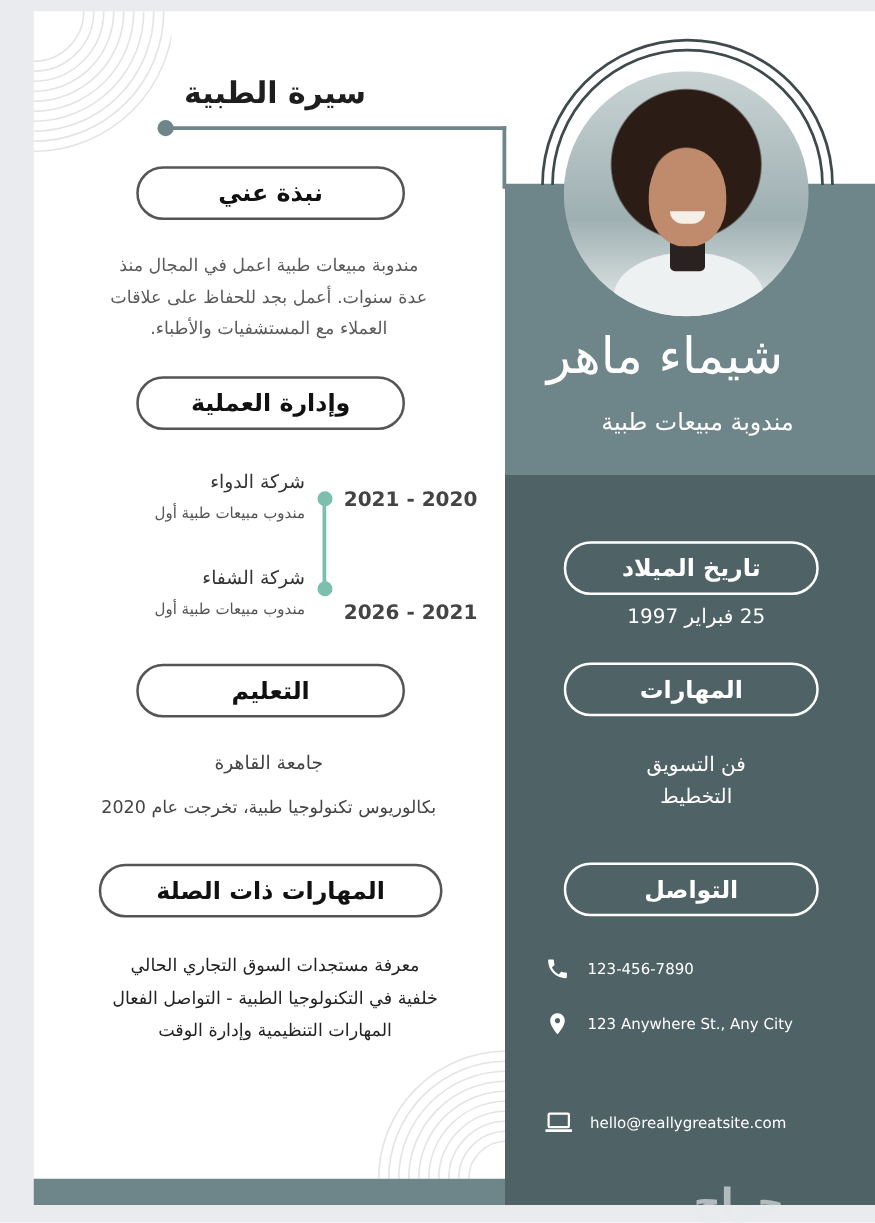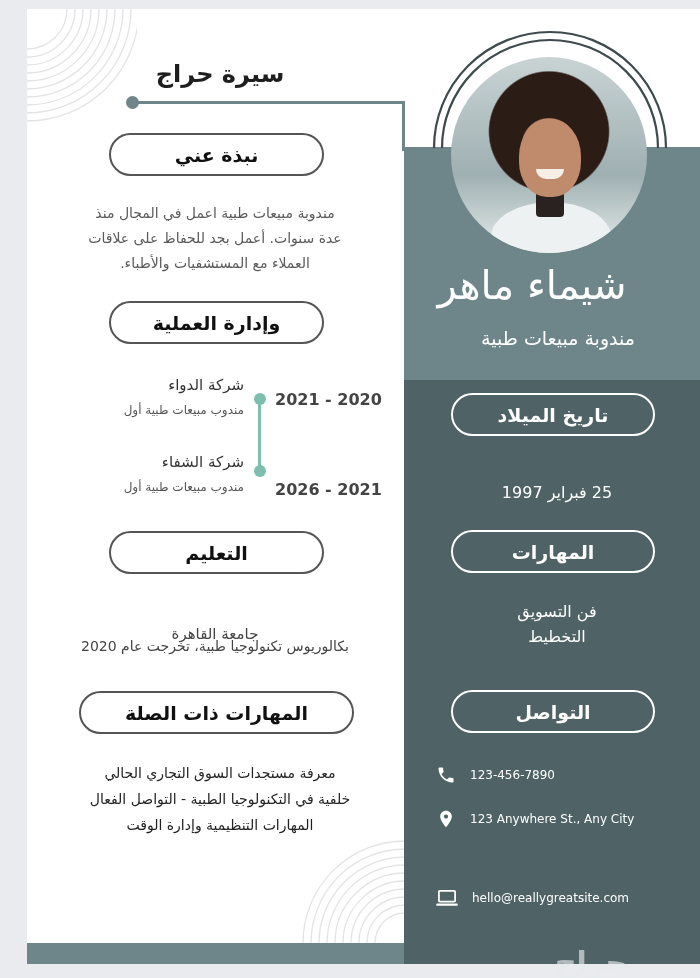--- a/index.html
+++ b/index.html
@@ -217,21 +217,21 @@
       <circle cx="110" cy="103" r="86"></circle>
       <circle cx="110" cy="103" r="94"></circle>
     <circle cx="110" cy="103" r="102"></circle>
   </g>
 </svg>
 
 <div class="panel-upper"></div>
 <div class="panel-lower"></div>
 <div class="bottom-band"></div>
 
-<div class="doc-title">سيرة حراج</div>
+<div class="doc-title">سيرة الطبية</div>
 <div class="header-line"></div>
 <div class="header-line-down"></div>
 <div class="header-dot"></div>
 
 <svg class="photo-arcs" viewBox="0 0 240 125">
   <g fill="none" stroke="#3f4a4c" stroke-width="2.2">
     <path d="M 4 118 A 116 116 0 0 1 236 118"></path>
     <path d="M 12 118 A 108 108 0 0 1 228 118"></path>
   </g>
 </svg>
@@ -260,31 +260,31 @@
 
 <div class="tl-years" style="left:275px; top:390px;">2021 - 2020</div>
 <div class="tl-company" style="top:376px;">شركة الدواء</div>
 <div class="tl-role" style="top:403px;">مندوب مبيعات طبية أول</div>
 
 <div class="tl-years" style="left:275px; top:480px;">2026 - 2021</div>
 <div class="tl-company" style="top:453px;">شركة الشفاء</div>
 <div class="tl-role" style="top:480px;">مندوب مبيعات طبية أول</div>
 
 <div class="pill dark" style="left:109px; top:531px; width:215px;">التعليم</div>
-<div class="para" style="left:50px; top:598px; width:330px; font-size:15px; color:#444;margin-top:24px;">جامعة القاهرة</div>
+<div class="para" style="left:50px; top:598px; width:330px; font-size:15px; color:#444;">جامعة القاهرة</div>
 <div class="para" style="left:40px; top:634px; width:350px; color:#444;">بكالوريوس تكنولوجيا طبية، تخرجت عام 2020</div>
 
 <div class="pill dark" style="left:79px; top:691px; width:275px;">المهارات ذات الصلة</div>
 <div class="para" style="left:40px; top:760px; width:360px; color:#222; font-size:14px; line-height:26px;">
   <div>معرفة مستجدات السوق التجاري الحالي</div>
   <div>خلفية في التكنولوجيا الطبية - التواصل الفعال</div>
   <div>المهارات التنظيمية وإدارة الوقت</div>
 </div>
 
-<div class="pill light" style="left:451px; top:393px; width:204px;">تاريخ الميلاد</div>
+<div class="pill light" style="left:451px; top:433px; width:204px;">تاريخ الميلاد</div>
 <div class="side-text" style="top:480px; padding-left:10px;">25 فبراير 1997</div>
 
 <div class="pill light" style="left:451px; top:530px; width:204px;">المهارات</div>
 <div class="side-text" style="top:599px; padding-left:10px;">
   <div>فن التسويق</div>
   <div>التخطيط</div>
 </div>
 
 <div class="pill light" style="left:451px; top:690px; width:204px;">التواصل</div>
 

